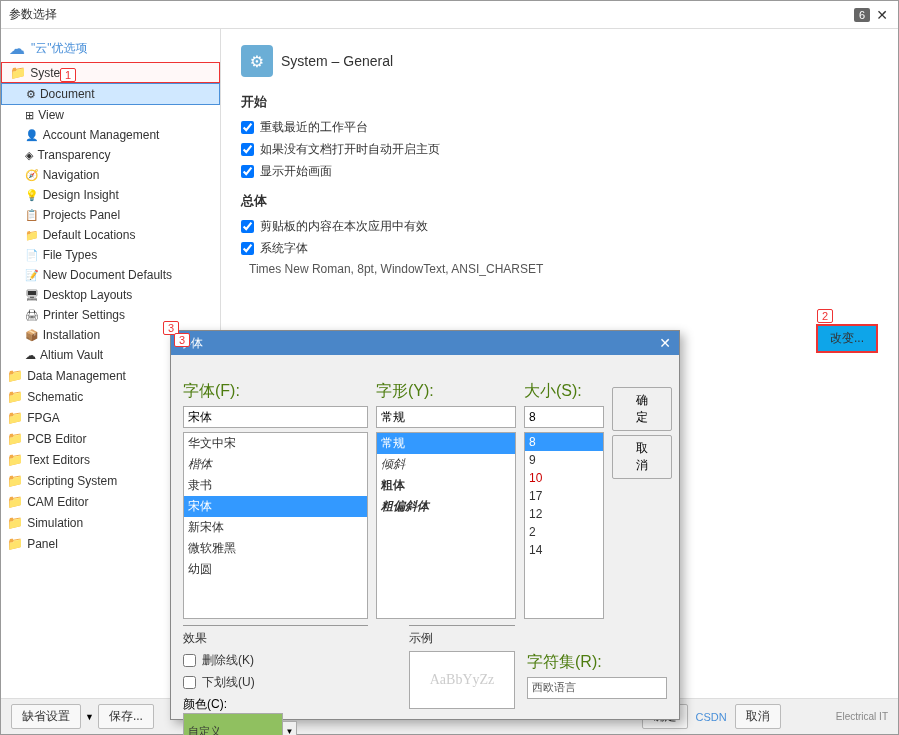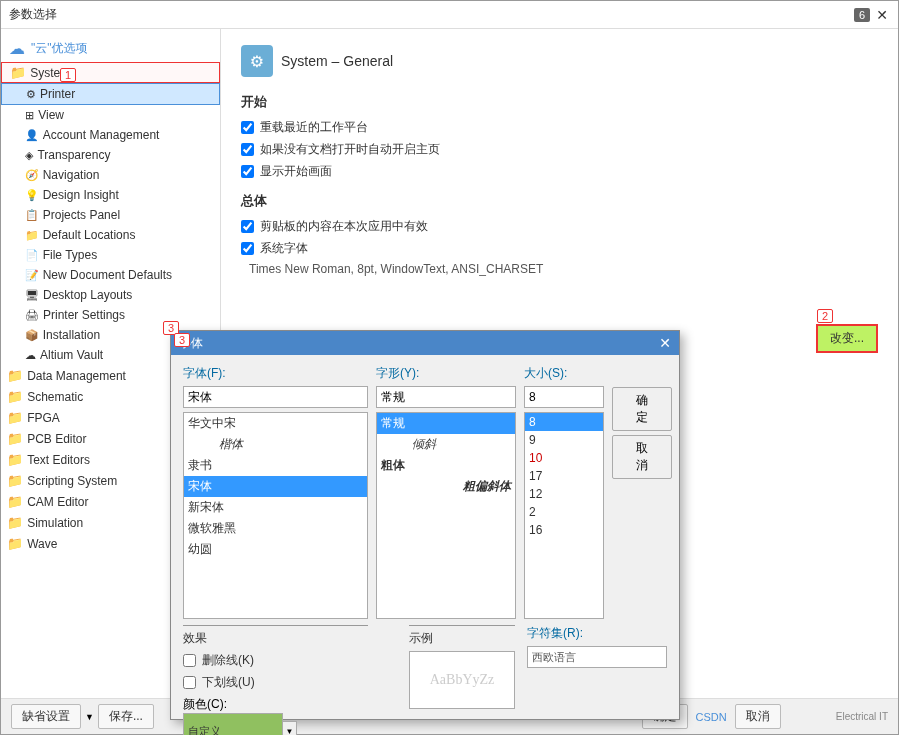--- a/index.html
+++ b/index.html
@@ -204,21 +204,21 @@
       font-size: 12px;
       color: #555;
       margin: 6px 0;
     }
 
     .change-btn {
       position: absolute;
       top: 295px;
       right: 20px;
       padding: 4px 12px;
-      background: #bef264;
+      background: #0ea5e9;
       border: 2px solid #e33;
       cursor: pointer;
       font-size: 12px;
       color: #333;
     }
 
     .num-2 {
       position: absolute;
       top: 280px;
       right: 65px;
@@ -311,22 +311,23 @@
       display: flex;
       flex-direction: column;
       gap: 4px;
     }
 
     .font-col-name { flex: 0 0 185px; }
     .font-col-style { flex: 0 0 140px; }
     .font-col-size { flex: 0 0 80px; }
 
     .col-label {
-      font-size: 12px;
-      color: #0369a1;
+      font-size: 16px;
+      color: #4d7c0f;
+      margin-top: 16px;
     }
 
     .font-input {
       border: 1px solid #aaa;
       background: white;
       padding: 2px 4px;
       font-size: 12px;
       height: 22px;
       width: 100%;
     }
@@ -345,31 +346,29 @@
       color: #333;
     }
 
     .font-list-item.selected {
       background: #3399ff;
       color: white;
     }
 
     .font-list-item.italic {
       font-style: italic;
-      margin-left: 31px;
     }
 
     .font-list-item.bold {
       font-weight: bold;
     }
 
     .font-list-item.bold-italic {
       font-weight: bold;
       font-style: italic;
-      text-align: right;
     }
 
     .dialog-buttons {
       display: flex;
       flex-direction: column;
       gap: 4px;
       padding-top: 22px;
     }
 
     .dialog-btn {
@@ -497,21 +496,21 @@
       </div>
 
       <div style="position:relative;">
         <div class="sidebar-folder top-level" style="border: 1.5px solid #e33; background:#fff8f8; padding:2px 8px;">
           <span class="folder-icon">📁</span>
           <span>System</span>
         </div>
 
         <div class="sidebar-item sidebar-child highlighted" style="border: 1.5px solid #4a90d9; background:#d0e8ff;">
           <span style="font-size:11px;">⚙</span>
-          <span>Printer</span>
+          <span>Document</span>
         </div>
 
         <div class="sidebar-item sidebar-child">
           <span style="font-size:11px;">⊞</span>
           <span>View</span>
         </div>
 
         <div class="sidebar-item sidebar-child">
           <span style="font-size:11px;">👤</span>
           <span>Account Management</span>
@@ -608,21 +607,21 @@
         <span>CAM Editor</span>
       </div>
 
       <div class="sidebar-folder top-level">
         <span class="folder-icon">📁</span>
         <span>Simulation</span>
       </div>
 
       <div class="sidebar-folder top-level">
         <span class="folder-icon">📁</span>
-        <span>Wave</span>
+        <span>Panel</span>
       </div>
     </div>
 
     <div class="main-panel" style="position:relative;">
       <div class="section-header">
         <div class="section-icon">⚙</div>
         <span class="section-title">System – General</span>
       </div>
 
       <div class="group-label">开始</div>
@@ -719,21 +718,21 @@
       <div class="font-col font-col-size">
         <span class="col-label">大小(S):</span>
         <input type="text" class="font-input" value="8" style="">
         <div class="font-list" style="height:140px;">
           <div class="font-list-item selected">8</div>
           <div class="font-list-item">9</div>
           <div class="font-list-item" style="color:#c00;">10</div>
           <div class="font-list-item">17</div>
           <div class="font-list-item">12</div>
           <div class="font-list-item">2</div>
-          <div class="font-list-item">16</div>
+          <div class="font-list-item">14</div>
         </div>
       </div>
 
       <div class="dialog-buttons">
         <button class="dialog-btn">确定</button>
         <button class="dialog-btn">取消</button>
       </div>
     </div>
 
     <div class="dialog-bottom">
@@ -758,21 +757,21 @@
         </div>
       </div>
 
       <div class="sample-box">
         <div class="sample-title">示例</div>
         <div class="sample-preview">
           <span>AaBbYyZz</span>
         </div>
       </div>
 
-      <div style="display:flex;flex-direction:column;gap:4px;flex:0 0 140px;">
+      <div style="display:flex;flex-direction:column;gap:4px;flex:0 0 140px;justify-content:center;">
         <span class="col-label">字符集(R):</span>
         <input type="text" class="charset-input" value="西欧语言" style="">
       </div>
     </div>
   </div>
 </div>
 
 <div style="position:fixed;top:333px;left:174px;background:white;border:1.5px solid #e33;color:#e33;font-size:11px;padding:0 4px;border-radius:2px;z-index:30;">3</div>
 
 </body></html>

